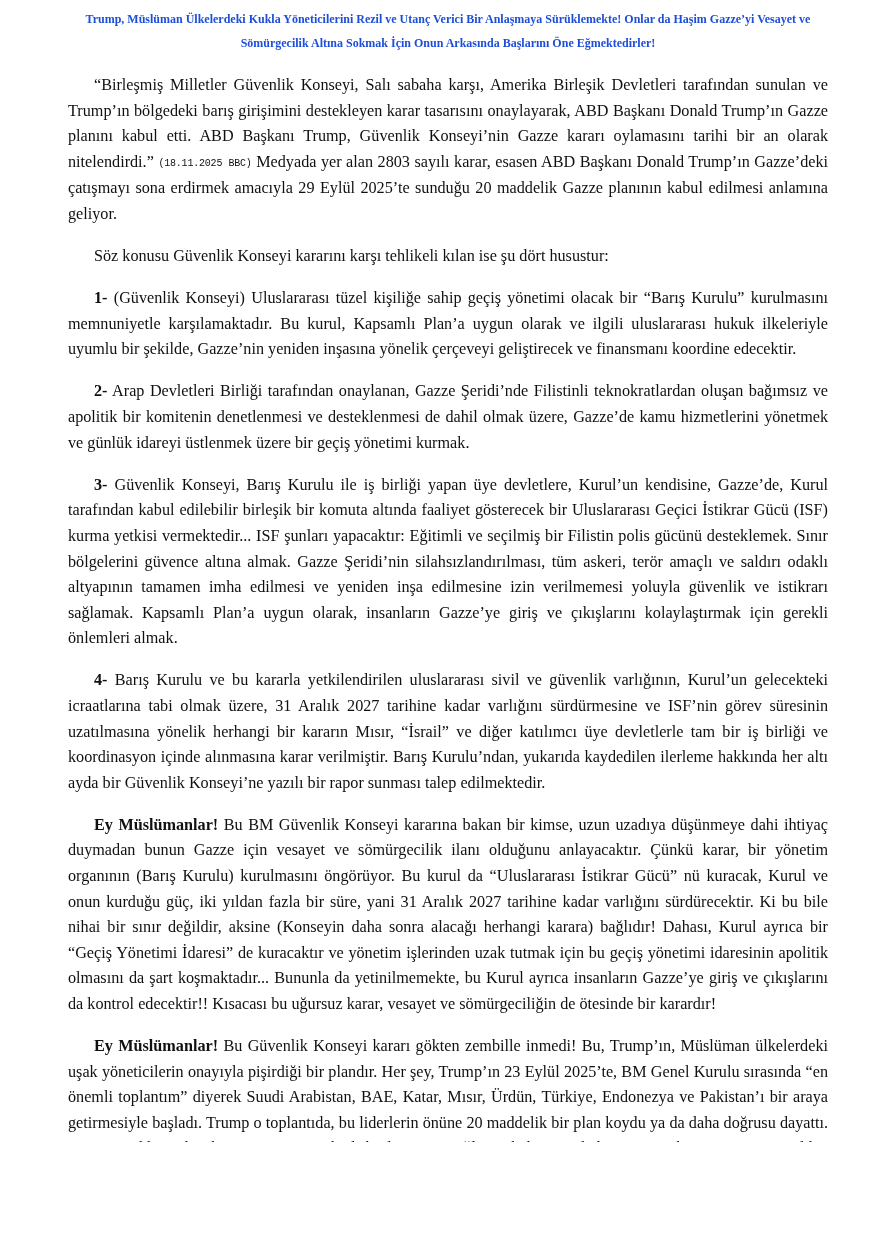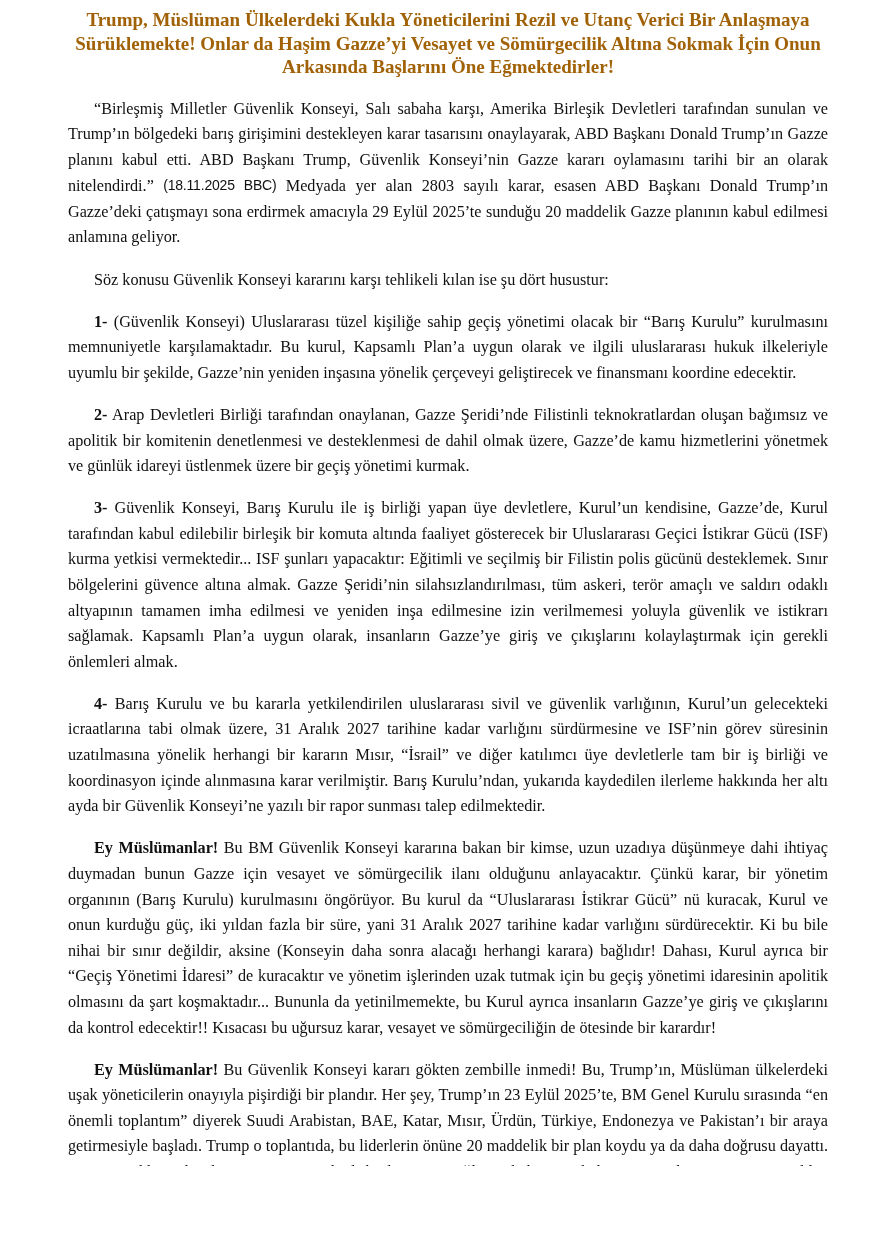--- a/index.html
+++ b/index.html
@@ -30,45 +30,45 @@
     line-height: 20px;
     direction: rtl;
     unicode-bidi: embed;
     color: #141414;
     margin: 0 0 6px 0;
     letter-spacing: 0px;
   }
   .doc-title {
     text-align: center;
     font-weight: bold;
-    font-size: 19px;
+    font-size: 12px;
     line-height: 23.5px;
     margin: 0 0 0 0;
     padding: 0 6px;
-    color: #a16207;
+    color: #1d4ed8;
   }
   .body-block {
     margin-top: 18px;
   }
   p.para {
     margin: 0 0 16.5px 0;
     text-align: justify;
     text-justify: inter-word;
     font-size: 16.2px;
     line-height: 25.6px;
     text-indent: 26px;
     color: #101010;
     hyphens: none;
   }
   .lead {
     font-weight: bold;
   }
   .cite {
-    font-size: 14px;
-    font-family: Liberation Sans, sans-serif;
+    font-size: 10px;
+    font-family: Liberation Mono, monospace;
     letter-spacing: -0.2px;
     vertical-align: 1px;
   }
   .clip-last {
     max-height: 108px;
     overflow: hidden;
   }
 </style>
 </head>
 <body>

